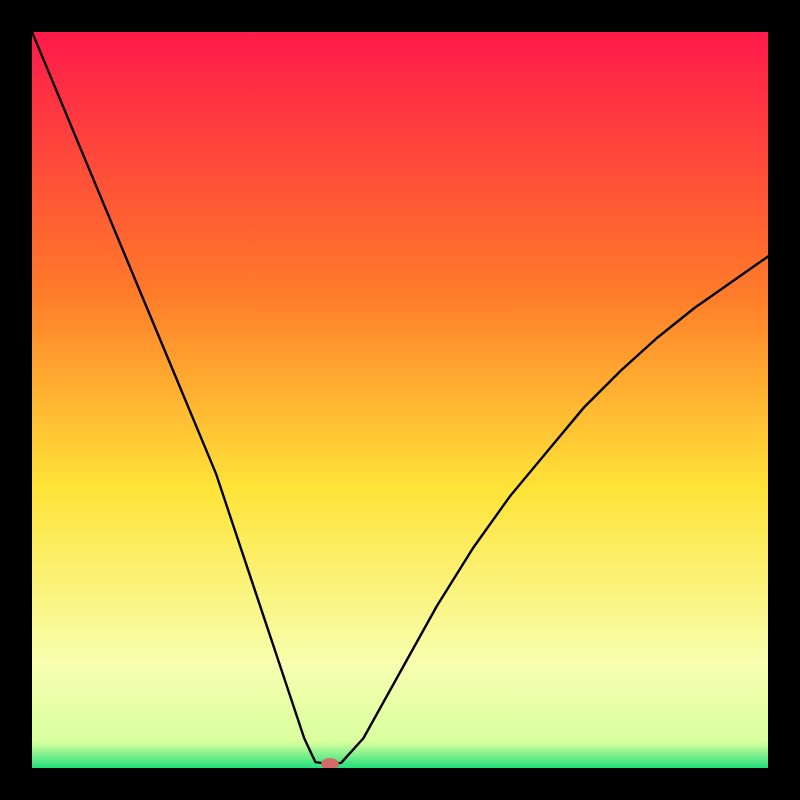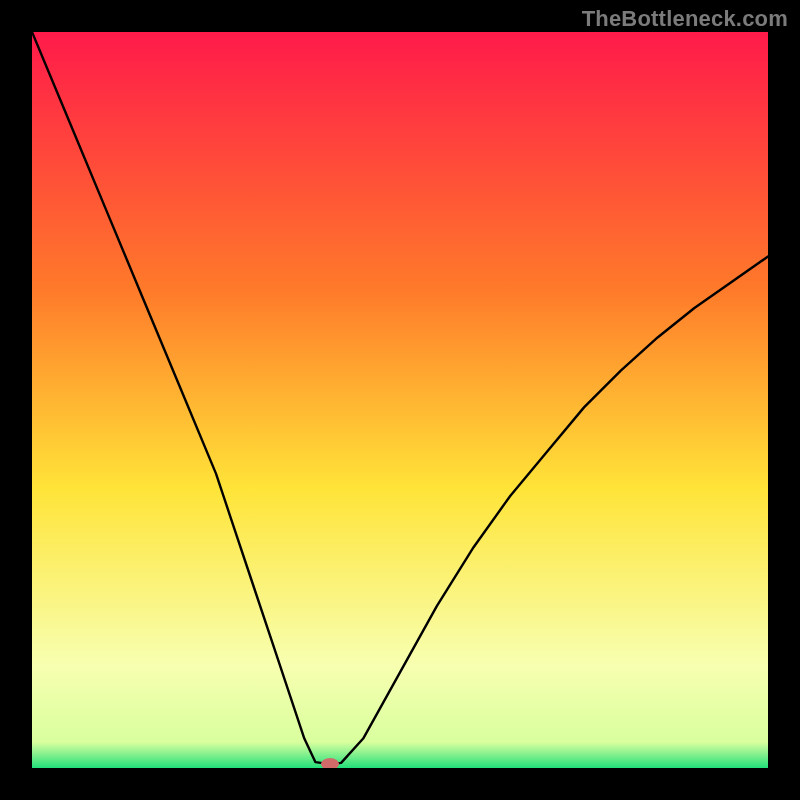--- a/index.html
+++ b/index.html
@@ -40,21 +40,20 @@
     position: absolute;
     background: #d26a6a;
     border-radius: 50% / 50%;
   }
 </style>
 </head>
 <body>
 
 <div class="frame">
 
-  <div class="watermark">TheBottleneck.com</div>
 
   <div class="plot">
     <svg id="svg" width="736" height="736" viewBox="0 0 736 736" preserveAspectRatio="none">
       <defs>
         <linearGradient id="bg-grad" x1="0" y1="0" x2="0" y2="1">
             <stop offset="0.00%" stop-color="#ff1a4a"></stop>
             <stop offset="35.00%" stop-color="#ff7a2a"></stop>
             <stop offset="62.00%" stop-color="#ffe438"></stop>
             <stop offset="86.00%" stop-color="#f7ffb0"></stop>
             <stop offset="96.50%" stop-color="#d9ff9e"></stop>

